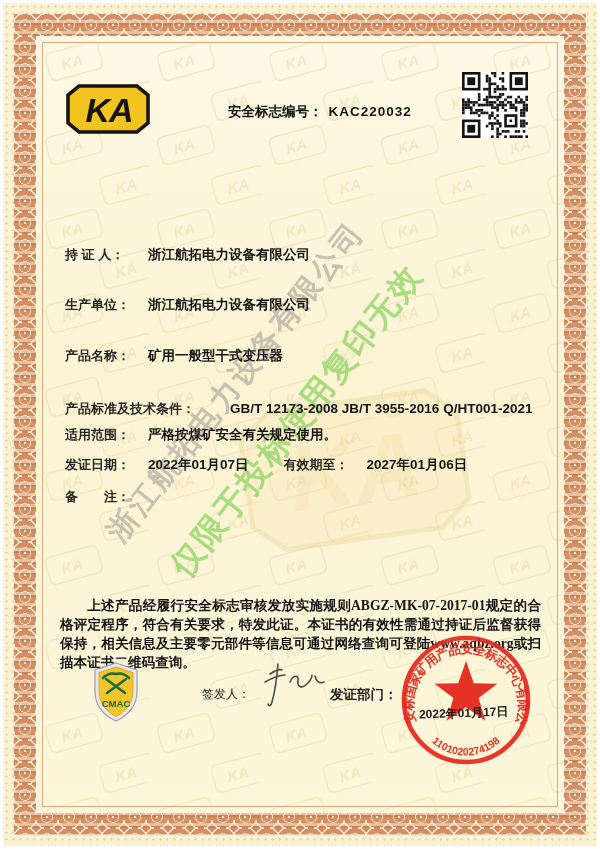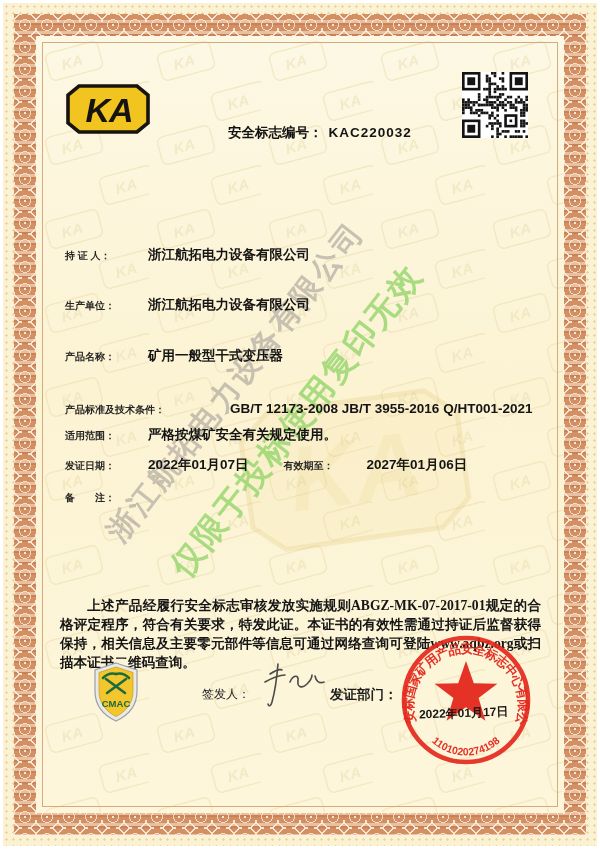--- a/index.html
+++ b/index.html
@@ -18,35 +18,35 @@
         background-size:22px 22px,11px 11px;}
   
   .paper{position:absolute;inset:36px;background:linear-gradient(180deg,#fdf8e4 0%,#fcf3d3 45%,#fdf6db 100%);}
   .tiles{position:absolute;inset:37px;opacity:.55;pointer-events:none;}
   .thinline{position:absolute;inset:42px;border:1px solid #d2ac7c;pointer-events:none;}
 
   .content{position:absolute;inset:45px;font-family:"Liberation Sans",sans-serif;color:#1c1c1c;}
 
   
   .ka-logo{position:absolute;left:21px;top:39px;width:84px;height:50px;}
-  .cert-no{position:absolute;left:183px;top:58px;font-family:"Liberation Serif",serif;font-size:13.5px;font-weight:700;color:#111;white-space:nowrap;margin-top:21px;}
+  .cert-no{position:absolute;left:183px;top:58px;font-family:"Liberation Serif",serif;font-size:13.5px;font-weight:700;color:#111;white-space:nowrap;}
   .cert-no .num{letter-spacing:1px;margin-left:6px;}
   .qr{position:absolute;left:417px;top:27px;width:66px;height:66px;background:#fff;}
   .title{position:absolute;left:0;top:122px;width:100%;text-align:center;
          font-family:"Liberation Serif",serif;font-weight:700;font-size:30px;letter-spacing:5px;color:#111;white-space:nowrap;}
 
   
   .wm{position:absolute;white-space:nowrap;pointer-events:none;font-family:"Liberation Serif",serif;font-weight:600;z-index:1;}
   .wm-gray{left:191px;top:337px;transform:translate(-50%,-50%) rotate(-52deg);font-size:30px;letter-spacing:3px;color:rgba(156,150,146,.55);}
   .wm-green{left:252px;top:376px;transform:translate(-50%,-50%) rotate(-52deg);font-size:33px;letter-spacing:2px;color:rgba(148,214,106,.8);}
   .ghost{position:absolute;left:195px;top:350px;width:230px;height:150px;opacity:.3;transform:rotate(-8deg);z-index:0;}
 
   
   .frow{position:absolute;left:20px;white-space:nowrap;z-index:2;}
-  .flabel{display:inline-block;width:83px;font-weight:700;font-size:10px;color:#262626;}
+  .flabel{display:inline-block;width:83px;font-weight:700;font-size:13px;color:#262626;}
   .flabel.wide{width:165px;}
   .fval{font-size:13.5px;font-weight:700;}
   .kai{font-family:"Liberation Serif",serif;color:#141414;}
   .num{font-family:"Liberation Sans",sans-serif;color:#141414;}
   .gap{display:inline-block;width:35px;}
 
   .para{position:absolute;left:15px;top:551px;width:481px;z-index:2;
         font-family:"Liberation Serif",serif;font-size:13.6px;font-weight:700;line-height:19px;
         text-indent:2em;text-align:justify;color:#151515;}
 

